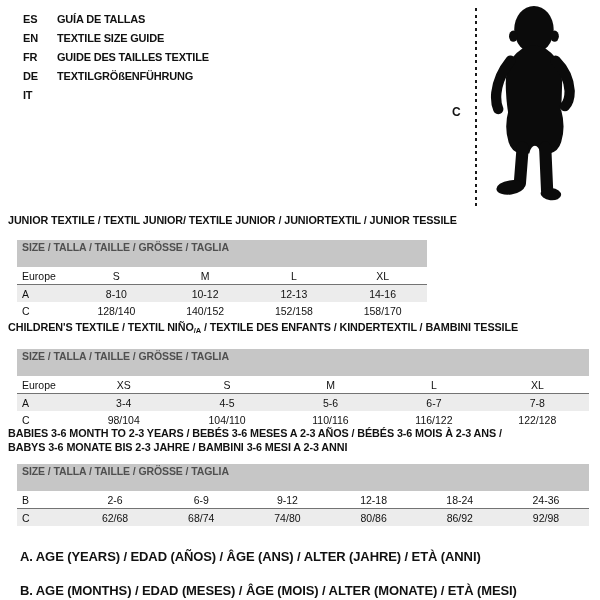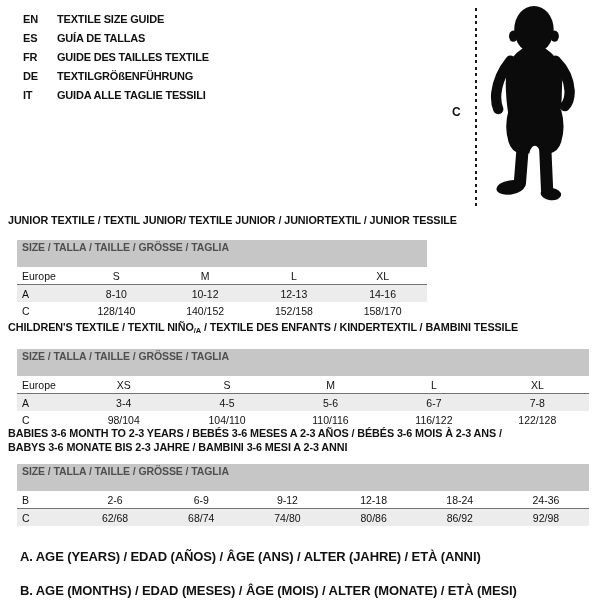--- a/index.html
+++ b/index.html
@@ -46,38 +46,37 @@
   .notes { position:absolute; left:20px; top:531px; }
   .note { font-size:13px; font-weight:bold; line-height:14.6px; letter-spacing:-0.1px; white-space:nowrap;margin-top:19px; }
 </style>
 </head>
 <body>
 
 <div class="canvas">
 
   <div class="lang-list">
     <div class="lang-row">
+      <span class="lang-code">ES</span>
+      <span class="lang-title">GUÍA DE TALLAS</span>
+    </div>
+    <div class="lang-row">
       <span class="lang-code">EN</span>
       <span class="lang-title">TEXTILE SIZE GUIDE</span>
-    </div>
-    <div class="lang-row">
-      <span class="lang-code">ES</span>
-      <span class="lang-title">GUÍA DE TALLAS</span>
     </div>
     <div class="lang-row">
       <span class="lang-code">FR</span>
       <span class="lang-title">GUIDE DES TAILLES TEXTILE</span>
     </div>
     <div class="lang-row">
       <span class="lang-code">DE</span>
       <span class="lang-title">TEXTILGRÖßENFÜHRUNG</span>
     </div>
     <div class="lang-row">
       <span class="lang-code">IT</span>
-      <span class="lang-title">GUIDA ALLE TAGLIE TESSILI</span>
     </div>
   </div>
 
   <div class="figure">
     <span class="height-label">C</span>
     <div class="dotted-line"></div>
     <svg class="baby-svg" width="94" height="208" viewBox="0 0 100 220" preserveAspectRatio="none">
       <g fill="#0b0b0b" stroke="none">
         <ellipse cx="51" cy="27" rx="21" ry="25"></ellipse>
         <ellipse cx="29" cy="34" rx="4.5" ry="6"></ellipse>

